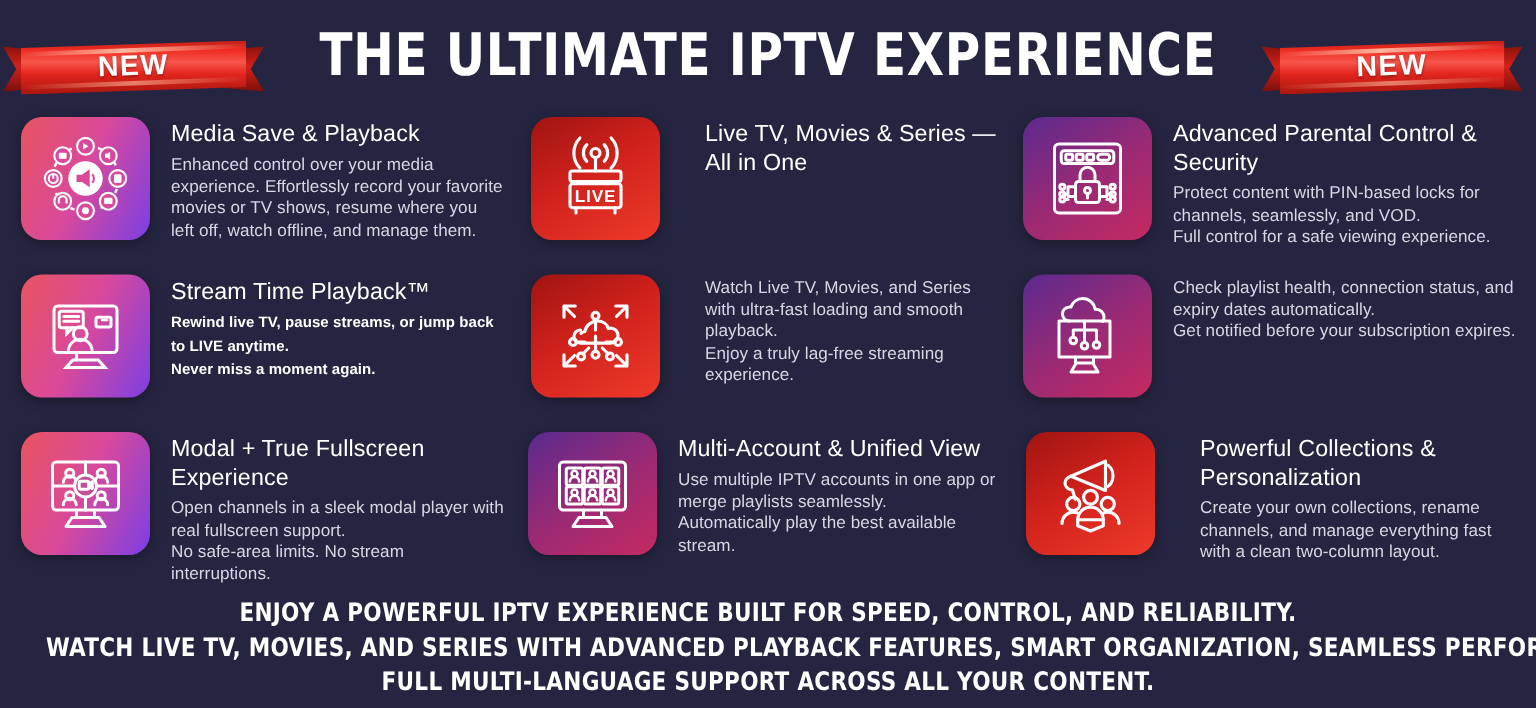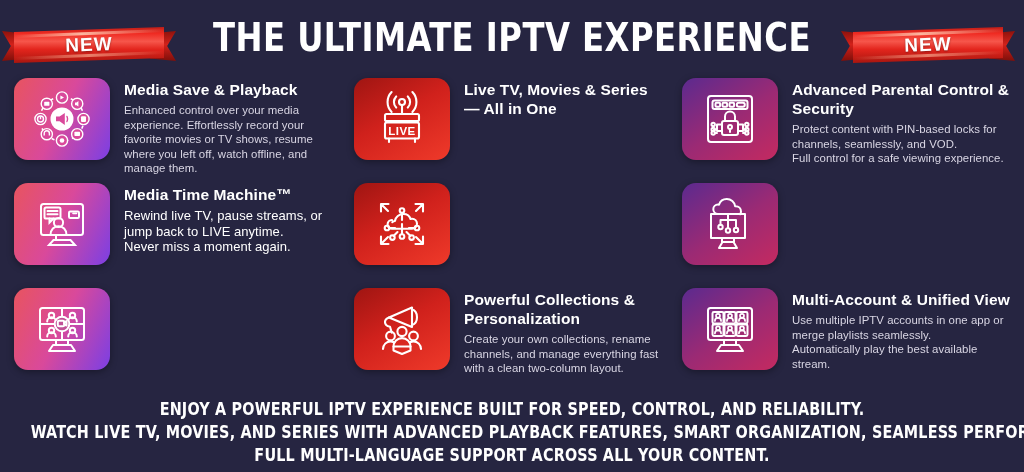--- a/index.html
+++ b/index.html
@@ -65,40 +65,40 @@
     position:absolute;left:0;top:74px;width:1024px;height:322px;
     display:grid;
     grid-template-columns:346px 330px 348px;
     grid-template-rows:105px 105px 112px;
   }
   .card{display:flex;align-items:flex-start;padding:4px 10px 0 14px;box-sizing:border-box;}
   .card.c2{padding-left:8px;}
   .card.c3{padding-left:6px;}
 
   .tile{
-    flex:0 0 auto;width:96px;height:82px;border-radius:14px;
+    flex:0 0 auto;width:86px;height:82px;border-radius:14px;
     position:relative;overflow:hidden;
     box-shadow:0 2px 7px rgba(0,0,0,.35);
   }
   .tile.g-pink{background:linear-gradient(115deg,#e8545f 0%,#d9499b 48%,#7b3fe4 100%);}
   .tile.g-red{background:linear-gradient(150deg,#9f1512 0%,#d0211c 45%,#ef3a2a 100%);}
   .tile.g-purple{background:linear-gradient(145deg,#5b2a8f 0%,#9b2a74 52%,#c42a60 100%);}
   .tile svg{position:absolute;left:50%;top:50%;transform:translate(-50%,-50%);}
 
   .ctext{padding-left:14px;padding-top:2px;min-width:0;}
-  .card.c2 .ctext{padding-left:14px;}
+  .card.c2 .ctext{padding-left:30px;}
   .ctitle{
-    color:#ffffff;font-size:15.5px;font-weight:bold;line-height:19px;
+    color:#ffffff;font-size:15.5px;font-weight:normal;line-height:19px;
     letter-spacing:.1px;margin:0 0 4px 0;
   }
   .cdesc{
     color:#d9d6e4;font-size:11.4px;line-height:14.6px;margin:0;
     letter-spacing:.05px;white-space:pre-line;
   }
-  .cdesc.bold{color:#ffffff;font-weight:normal;font-size:13px;line-height:15.6px;}
+  .cdesc.bold{color:#ffffff;font-weight:bold;font-size:10px;line-height:15.6px;}
 
   
   .footer{
     position:absolute;left:0;top:398px;width:1024px;
     text-align:center;color:#ffffff;
     font-family:"Liberation Sans Narrow","DejaVu Sans Condensed","Liberation Sans",sans-serif;
     font-weight:bold;font-size:17px;line-height:23px;letter-spacing:.2px;
     transform:scaleX(0.94);
   }
   .footer .fl{display:block;white-space:nowrap;}
@@ -225,21 +225,21 @@
           <rect x="12.5" y="13.5" width="16" height="11" rx="1.6"></rect>
           <path d="M15.5 17h10M15.5 20.2h10"></path>
           <path d="M17.5 24.5v4l4-4"></path>
           <rect x="37" y="17.5" width="10" height="6.5" rx="1.2"></rect>
           <path d="M41 19.4h3.5" stroke-width="1.6"></path>
           <circle cx="26.5" cy="28.5" r="4.6"></circle>
           <path d="M18.5 41c0-5.5 3.6-8.8 8-8.8s8 3.3 8 8.8"></path>
         </svg>
       </div>
       <div class="ctext">
-        <p class="ctitle">Media Time Machine™</p>
+        <p class="ctitle">Stream Time Playback™</p>
         <p class="cdesc bold">Rewind live TV, pause streams, or jump back to LIVE anytime.
  Never miss a moment again.</p>
       </div>
     </div>
 
     <div class="card c2">
       <div class="tile g-red">
         <svg width="58" height="58" viewBox="0 0 58 58" fill="none" stroke="#fff" stroke-width="2.1" stroke-linecap="round" stroke-linejoin="round">
           <path d="M19 21c-2.4 0-4.4 2-4.4 4.4 0 2.4 2 4.3 4.4 4.3h20c2.8 0 5-2.2 5-5s-2.2-5-5-5c-.5 0-1 .1-1.5.3C36.6 16.8 33.7 15 30.4 15c-4.3 0-7.8 3-8.5 7-1 .1-1.9.5-2.6 1.2" transform="translate(0,4)"></path>
           <path d="M29 29v10M29 25v-7M22 33h-6M36 33h6M24.5 37l-4 4M33.5 37l4 4"></path>
@@ -249,36 +249,40 @@
           <circle cx="44" cy="33" r="2.3"></circle>
           <circle cx="19.4" cy="42.6" r="2.3"></circle>
           <circle cx="38.6" cy="42.6" r="2.3"></circle>
           <path d="M8 16.5V9h7.5M8 9l7 7"></path>
           <path d="M50 16.5V9h-7.5M50 9l-7 7"></path>
           <path d="M8 41.5V49h7.5M8 49l7-7"></path>
           <path d="M50 41.5V49h-7.5M50 49l-7-7"></path>
         </svg>
       </div>
       <div class="ctext">
+        <p class="cdesc">Watch Live TV, Movies, and Series with ultra-fast loading and smooth playback.
+ Enjoy a truly lag-free streaming experience.</p>
       </div>
     </div>
 
     <div class="card c3">
       <div class="tile g-purple">
         <svg width="60" height="60" viewBox="0 0 60 60" fill="none" stroke="#fff" stroke-width="2" stroke-linecap="round" stroke-linejoin="round">
           <path d="M18 20c-2.6 0-4.7-2.1-4.7-4.7S15.4 10.6 18 10.6c.3 0 .7 0 1 .1C20.1 7.3 23.2 5 26.8 5c4.2 0 7.7 3.1 8.3 7.2h.6c3 0 5.3 2.4 5.3 5.4 0 1-.3 1.9-.8 2.7"></path>
           <path d="M11 20h34v24H11z"></path>
           <path d="M22 44v4M34 44v4M19 54h18M22.5 48h11l3.5 6h-18z"></path>
           <path d="M28 20v14M28 26h-7.5v5M28 26h8v8"></path>
           <circle cx="20.5" cy="33" r="2.2"></circle>
           <circle cx="28" cy="36.5" r="2.2"></circle>
           <circle cx="36" cy="36" r="2.2"></circle>
         </svg>
       </div>
       <div class="ctext">
+        <p class="cdesc">Check playlist health, connection status, and expiry dates automatically.
+ Get notified before your subscription expires.</p>
       </div>
     </div>
 
     <div class="card c1">
       <div class="tile g-pink">
         <svg width="60" height="60" viewBox="0 0 60 60" fill="none" stroke="#fff" stroke-width="2" stroke-linecap="round" stroke-linejoin="round">
           <rect x="8" y="9" width="44" height="32" rx="2.5"></rect>
           <path d="M30 9v32M8 25h44"></path>
           <path d="M24 41v5M36 41v5M17 52h26M21 46h18l4 6h-26z"></path>
           <circle cx="19.5" cy="16.5" r="2.7"></circle>
@@ -287,40 +291,24 @@
             <path d="M36.2 22.5a4.3 4.3 0 018.6 0"></path>
           <circle cx="19.5" cy="31.5" r="2.7"></circle>
             <path d="M15.2 37.5a4.3 4.3 0 018.6 0"></path>
           <circle cx="40.5" cy="31.5" r="2.7"></circle>
             <path d="M36.2 37.5a4.3 4.3 0 018.6 0"></path>
           <circle cx="30" cy="25" r="7.3" fill="#c05097"></circle>
           <rect x="25.8" y="21.8" width="6.4" height="5.4" rx="1.2"></rect>
           <path d="M32.2 23.6l2.3-1.5v4.5l-2.3-1.6z"></path>
         </svg>
       </div>
-    </div>
-
-    <div class="card c2">
-      <div class="tile g-red">
-        <svg width="58" height="58" viewBox="0 0 58 58" fill="none" stroke="#fff" stroke-width="2.1" stroke-linecap="round" stroke-linejoin="round">
-          <path d="M16 17.5l23-10v19.5l-23-9.5z"></path>
-          <path d="M16 17.5c-2.6 1-4 2.6-4 4.6 0 2.4 2 4.2 5 4.6l1.8 6.1"></path>
-          <path d="M39 9.5c3 .8 5 3.8 5 7.7s-2 6.9-5 7.8"></path>
-          <circle cx="29" cy="31.5" r="4.6"></circle>
-          <path d="M20.5 46.5c0-4.7 3.8-8.4 8.5-8.4s8.5 3.7 8.5 8.4"></path>
-          <circle cx="17.5" cy="36" r="4.4"></circle>
-          <path d="M10 49c0-4.2 3.4-7.6 7.5-7.6 1.2 0 2.3.3 3.3.8"></path>
-          <circle cx="40.5" cy="36" r="4.4"></circle>
-          <path d="M48 49c0-4.2-3.4-7.6-7.5-7.6-1.2 0-2.3.3-3.3.8"></path>
-          <path d="M20.5 46.5h17v4l-8.5 3.5-8.5-3.5z"></path>
-        </svg>
-      </div>
-      <div class="ctext">
-        <p class="ctitle">Powerful Collections &amp; Personalization</p>
-        <p class="cdesc">Create your own collections, rename channels, and manage everything fast with a clean two-column layout.</p>
+      <div class="ctext">
+        <p class="ctitle">Modal + True Fullscreen Experience</p>
+        <p class="cdesc">Open channels in a sleek modal player with real fullscreen support.
+ No safe-area limits. No stream interruptions.</p>
       </div>
     </div>
 
     <div class="card c3">
       <div class="tile g-purple">
         <svg width="60" height="60" viewBox="0 0 60 60" fill="none" stroke="#fff" stroke-width="2" stroke-linecap="round" stroke-linejoin="round">
           <rect x="8" y="9" width="44" height="32" rx="2.5"></rect>
           <path d="M24 41v5M36 41v5M17 52h26M21 46h18l4 6h-26z"></path>
           <rect x="12.5" y="13" width="11" height="11.5" rx="1.4"></rect>
           <rect x="24.5" y="13" width="11" height="11.5" rx="1.4"></rect>
@@ -344,20 +332,41 @@
           </g>
         </svg>
       </div>
       <div class="ctext">
         <p class="ctitle">Multi-Account &amp; Unified View</p>
         <p class="cdesc">Use multiple IPTV accounts in one app or merge playlists seamlessly.
  Automatically play the best available stream.</p>
       </div>
     </div>
 
+    <div class="card c2">
+      <div class="tile g-red">
+        <svg width="58" height="58" viewBox="0 0 58 58" fill="none" stroke="#fff" stroke-width="2.1" stroke-linecap="round" stroke-linejoin="round">
+          <path d="M16 17.5l23-10v19.5l-23-9.5z"></path>
+          <path d="M16 17.5c-2.6 1-4 2.6-4 4.6 0 2.4 2 4.2 5 4.6l1.8 6.1"></path>
+          <path d="M39 9.5c3 .8 5 3.8 5 7.7s-2 6.9-5 7.8"></path>
+          <circle cx="29" cy="31.5" r="4.6"></circle>
+          <path d="M20.5 46.5c0-4.7 3.8-8.4 8.5-8.4s8.5 3.7 8.5 8.4"></path>
+          <circle cx="17.5" cy="36" r="4.4"></circle>
+          <path d="M10 49c0-4.2 3.4-7.6 7.5-7.6 1.2 0 2.3.3 3.3.8"></path>
+          <circle cx="40.5" cy="36" r="4.4"></circle>
+          <path d="M48 49c0-4.2-3.4-7.6-7.5-7.6-1.2 0-2.3.3-3.3.8"></path>
+          <path d="M20.5 46.5h17v4l-8.5 3.5-8.5-3.5z"></path>
+        </svg>
+      </div>
+      <div class="ctext">
+        <p class="ctitle">Powerful Collections &amp; Personalization</p>
+        <p class="cdesc">Create your own collections, rename channels, and manage everything fast with a clean two-column layout.</p>
+      </div>
+    </div>
+
   </div>
 
   <div class="footer">
     <span class="fl">ENJOY A POWERFUL IPTV EXPERIENCE BUILT FOR SPEED, CONTROL, AND RELIABILITY.</span>
     <span class="fl">WATCH LIVE TV, MOVIES, AND SERIES WITH ADVANCED PLAYBACK FEATURES, SMART ORGANIZATION, SEAMLESS PERFORMANCE, AND</span>
     <span class="fl">FULL MULTI-LANGUAGE SUPPORT ACROSS ALL YOUR CONTENT.</span>
   </div>
 
 </div>
 

